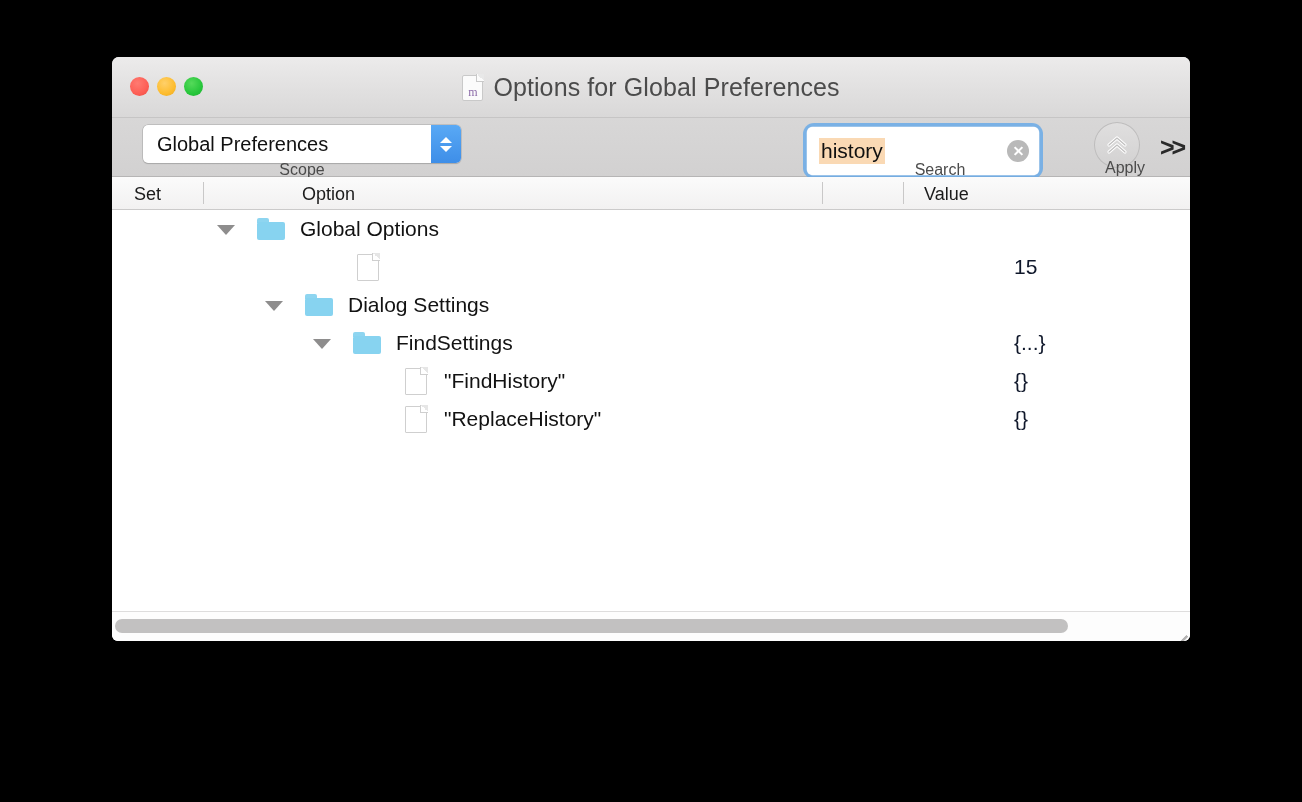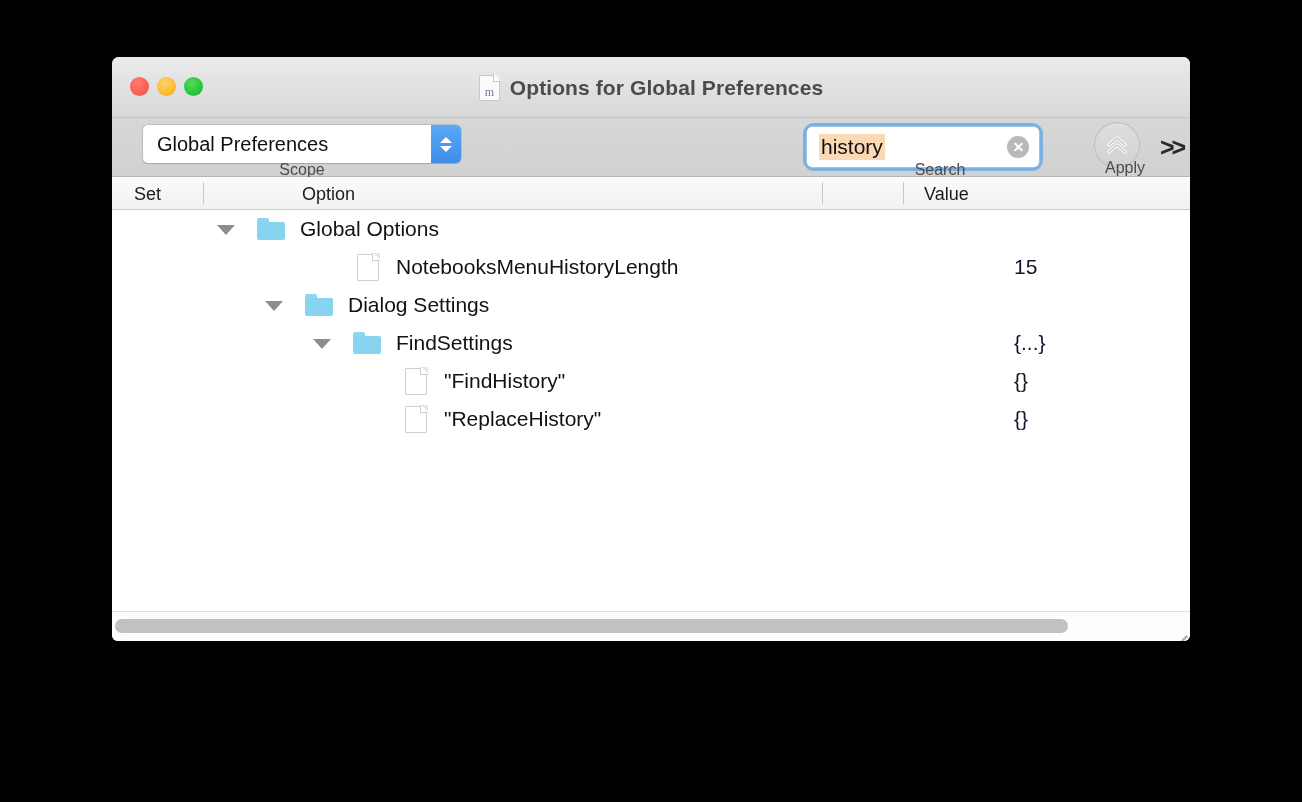--- a/index.html
+++ b/index.html
@@ -87,25 +87,24 @@
   #doc-icon .m {
     position: absolute;
     left: 0; right: 0; bottom: 3px;
     text-align: center;
     font-family: "Liberation Serif", serif;
     font-size: 12px;
     color: #8b6aa8;
     line-height: 1;
   }
   #window-title {
-    font-size: 21px;
+    font-size: 25px;
     color: #4b4b4b;
     letter-spacing: 0.1px;
     white-space: nowrap;
-    font-weight: bold;
   }
 
   
   #toolbar {
     position: relative;
     height: 59px;
     background: linear-gradient(to bottom, #d8d7d7 0%, #d2d1d1 100%);
     border-bottom: 1px solid #b6b5b5;
   }
 
@@ -396,21 +395,21 @@
         <span class="popup-arrows">
           <span class="chev chev-up"></span>
           <span class="chev chev-down"></span>
         </span>
       </div>
       <div class="tb-label" style="width:318px;">Scope</div>
     </div>
 
 
     <div class="tb-item" style="left:690px; top:6px; width:242px;">
-      <div id="search-ring" style="left:4px; top:2px; width:234px; height:42px;">
+      <div id="search-ring" style="left:4px; top:2px; width:234px; height:50px;">
         <div id="search-field">
           <span id="search-text">history</span>
           <span id="search-clear"></span>
         </div>
       </div>
       <div class="tb-label" style="width:242px; top:37px;">Search</div>
     </div>
 
     <div class="tb-item" style="left:943px; top:4px; width:106px;">
       <div id="apply-btn">
@@ -447,21 +446,20 @@
       <span class="row-label" style="left:188px;">Global Options</span>
       <span class="row-value"></span>
     </div>
 
 
     <div class="tree-row">
       <span class="file-icon" style="left:245px;">
           <span class="page"></span>
           <span class="fold"></span>
         </span>
-      <span class="row-label" style="left:284px;">NotebooksMenuHistoryLength</span>
       <span class="row-value">15</span>
     </div>
 
     <div class="tree-row">
       <span class="disclosure" style="left:153px;"></span>
       <span class="folder-icon" style="left:193px;">
           <span class="tab"></span>
           <span class="body"></span>
         </span>
       <span class="row-label" style="left:236px;">Dialog Settings</span>

